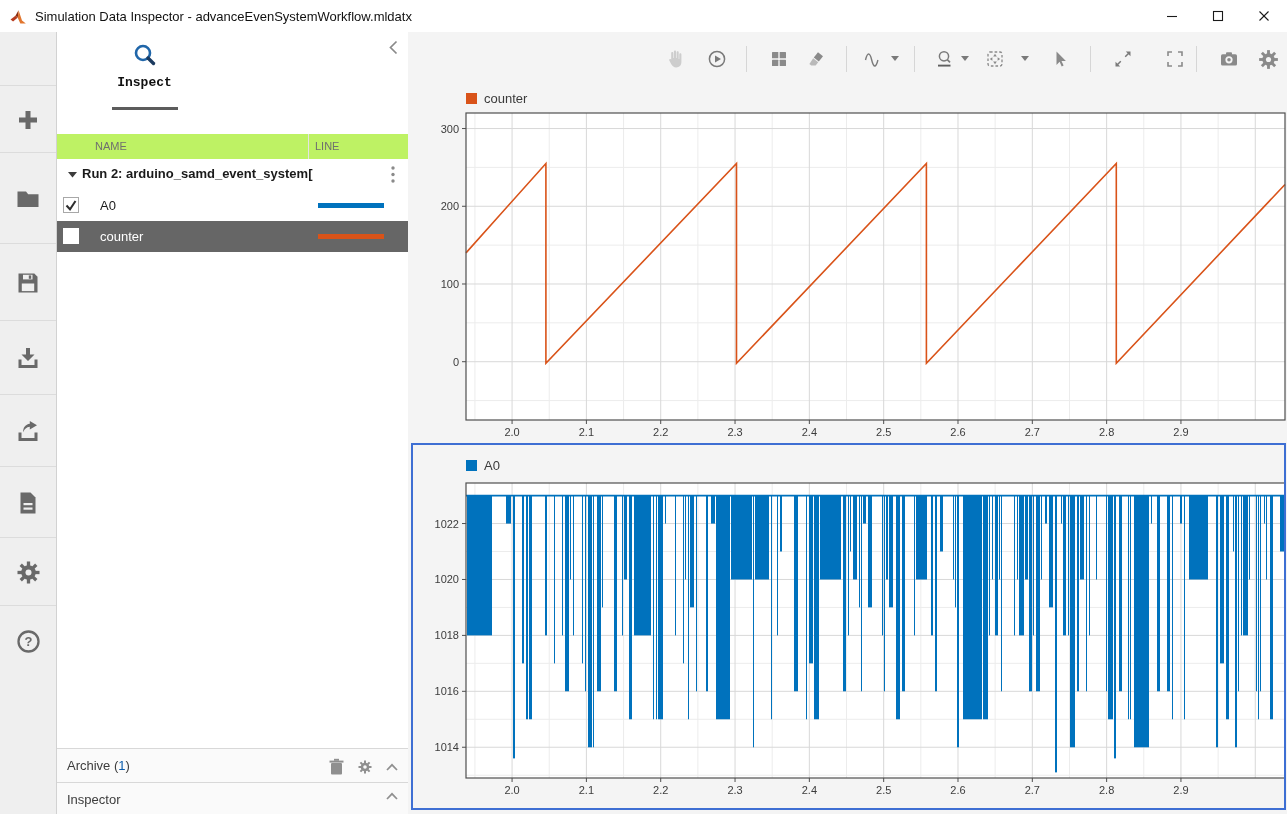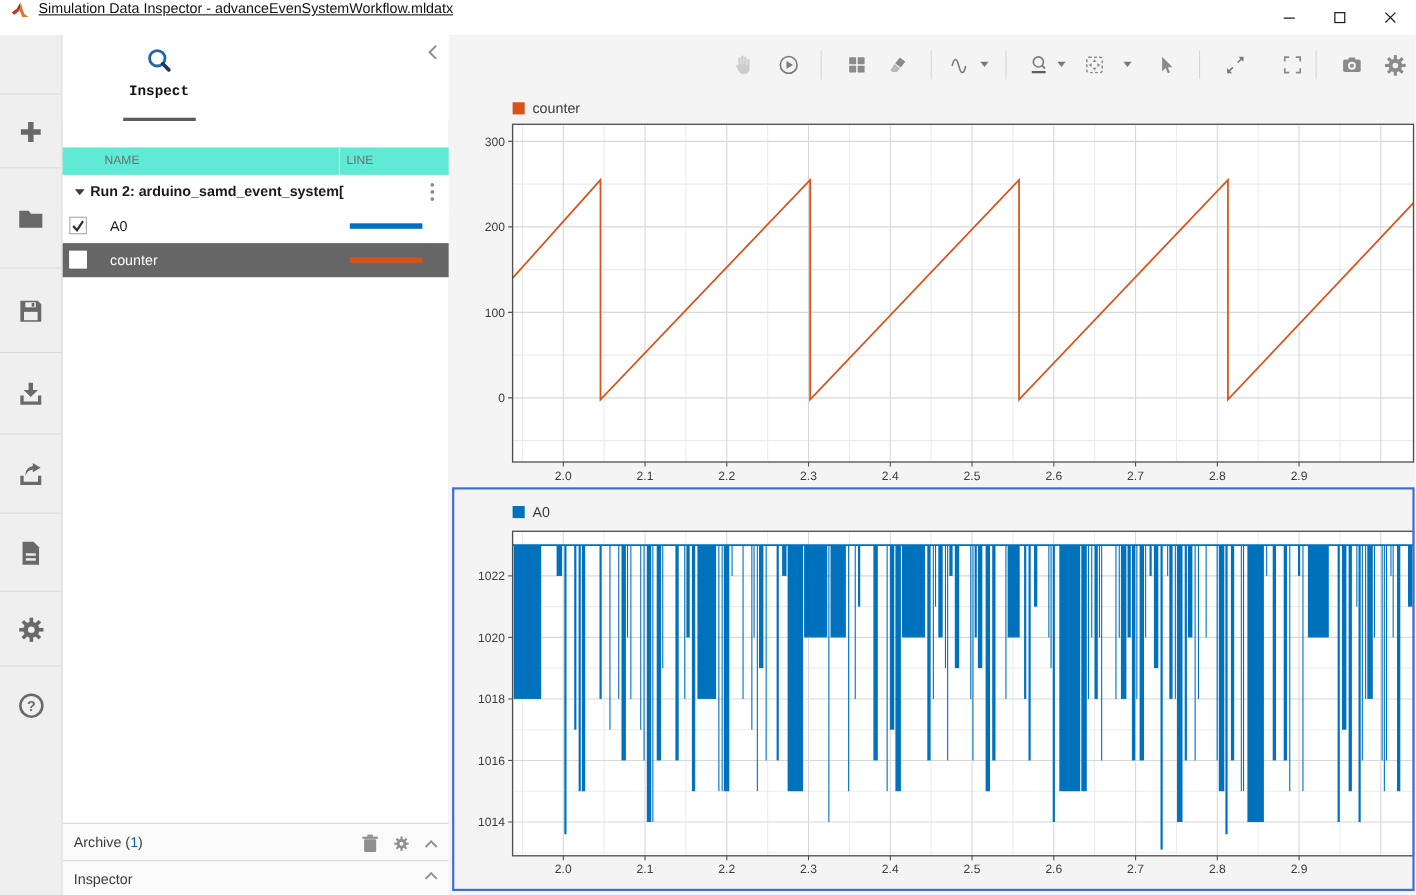--- a/index.html
+++ b/index.html
@@ -1,39 +1,39 @@
 <!DOCTYPE html>
 <html><head>
 <meta charset="utf-8">
 <style>
   html,body{margin:0;padding:0;}
   body{font-family:"Liberation Sans", sans-serif; background:#fff;}
   .app{position:relative;width:1287px;height:814px;overflow:hidden;background:#fff;color:#1a1a1a;font-size:13px;}
   
-  .titlebar{position:absolute;left:0;top:0;right:0;height:32px;background:#fff;border-bottom:1px solid #e2e2e2;display:flex;text-decoration:underline;}
+  .titlebar{position:absolute;left:0;top:0;right:0;height:32px;background:#fff;border-bottom:1px solid #e2e2e2;display:flex;align-items:center;}
   .titlebar .logo{margin-left:10px;width:17px;height:17px;}
   .titlebar .title{margin-left:8px;font-size:13px;color:#111;}
   .win-controls{position:absolute;right:0;top:0;height:31px;display:flex;}
   .win-btn{width:46px;height:31px;display:flex;align-items:center;justify-content:center;}
   
   .rail{position:absolute;left:0;top:32px;bottom:0;width:56px;background:#efefef;border-right:1px solid #d2d2d2;}
   .rail-cell{position:absolute;left:0;width:56px;border-top:1px solid #dcdcdc;display:flex;align-items:center;justify-content:center;}
   
   .panel{position:absolute;left:57px;top:32px;bottom:0;width:351px;background:#fff;border-right:1px solid #c6c6c6;}
   .tabs{position:absolute;left:0;top:0;width:100%;height:78px;background:#fff;}
   .tab{position:absolute;top:0;width:175px;height:78px;display:flex;flex-direction:column;align-items:center;cursor:default;}
   .tab .ticon{margin-top:9px;height:32px;display:flex;align-items:center;}
   .tab .tlabel{margin-top:2px;font-size:13px;color:#3c3c3c;font-family:Liberation Mono, monospace;}
   .tab.active .tlabel{font-weight:bold;color:#111;}
   .tab.active .underline{position:absolute;bottom:0;left:55px;width:66px;height:3px;background:#5c5c5c;}
   .collapse-btn{position:absolute;right:6px;top:8px;width:14px;height:16px;}
   .filter-row{position:absolute;left:0;top:78px;width:100%;height:24px;border-top:1px solid #d4d4d4;border-bottom:1px solid #d4d4d4;box-sizing:border-box;}
   .filter-row input{width:100%;height:100%;border:none;outline:none;padding:0 0 0 6px;font-family:inherit;font-size:13px;color:#333;box-sizing:border-box;}
   .filter-row input::placeholder{color:#9b9b9b;}
-  .thead{position:absolute;left:0;top:102px;width:100%;height:25px;background:#5eead4;border-bottom:1px solid #e0e0e0;font-size:11px;color:#6f6f6f;}
+  .thead{position:absolute;left:0;top:102px;width:100%;height:25px;background:#bef264;border-bottom:1px solid #e0e0e0;font-size:11px;color:#6f6f6f;}
   .th-name{position:absolute;left:38px;top:6px;}
   .th-line{position:absolute;left:258px;top:6px;}
   .col-div{position:absolute;left:251px;top:0;width:1px;height:100%;background:#e3e3e3;}
   .row{position:absolute;left:0;width:100%;height:31px;}
   .row-run{top:127px;border-bottom:1px solid #e6e6e6;background:#fff;}
   .row-a0{top:158px;background:#fff;border-bottom:1px solid #eee;}
   .row-counter{top:189px;background:#666666;color:#fff;}
   .run-arrow{position:absolute;left:11px;top:12px;}
   .run-label{position:absolute;left:25px;top:7px;font-weight:bold;white-space:nowrap;overflow:hidden;width:300px;}
   .kebab{position:absolute;right:12px;top:6px;}

